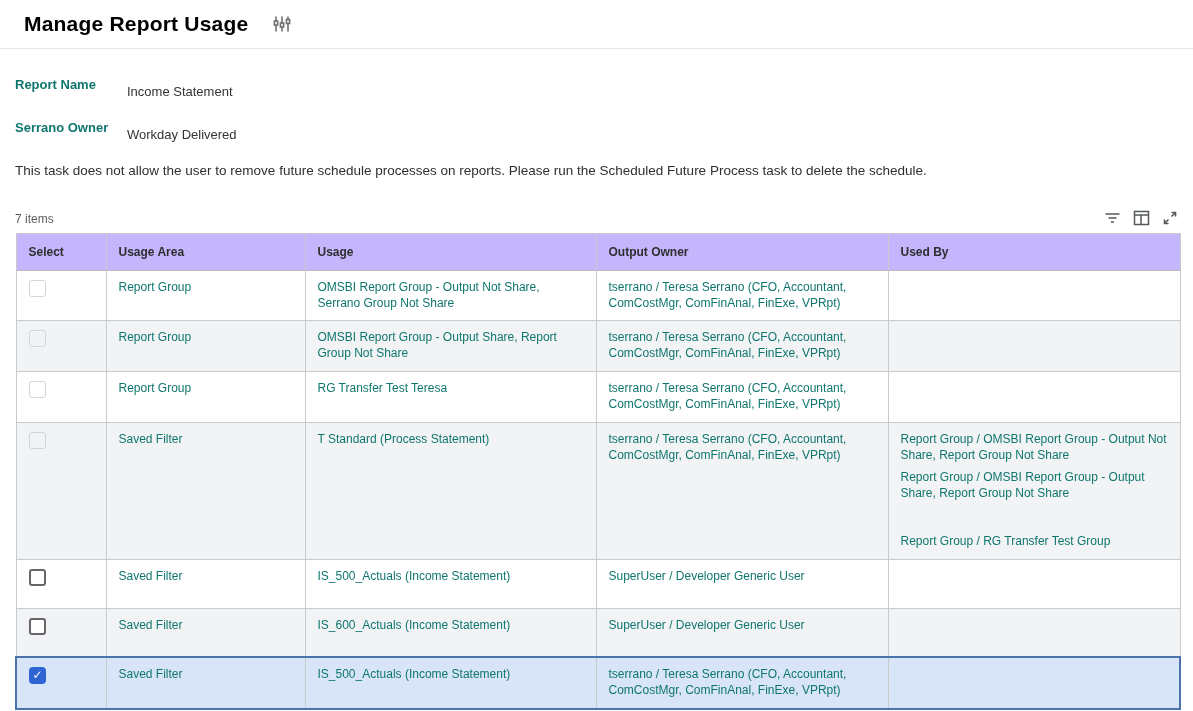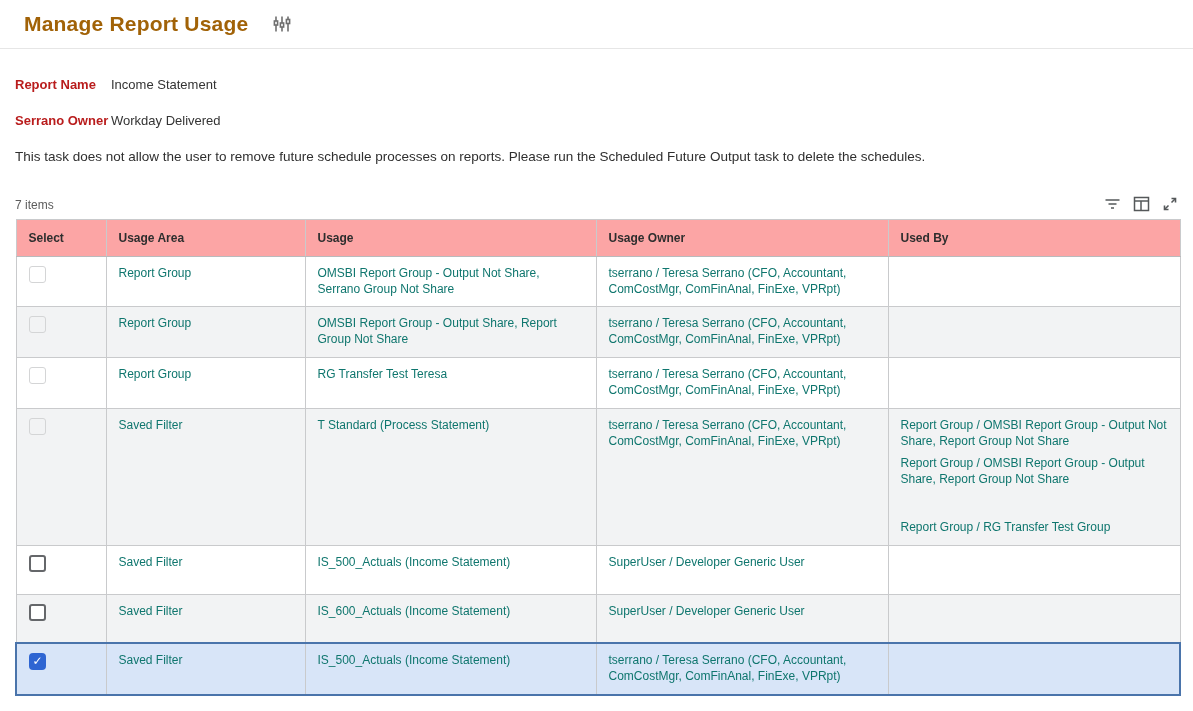--- a/index.html
+++ b/index.html
@@ -9,28 +9,28 @@
     font-family: "Liberation Sans", "DejaVu Sans", sans-serif;
     color: #333333;
   }
   .page { width: 1193px; height: 711px; position: relative; }
 
   
   .titlebar {
     height: 49px; display: flex; align-items: center;
     padding-left: 24px; border-bottom: 1px solid #e6e6e6;
   }
-  .page-title { font-size: 21px; font-weight: bold; color: #a16207; letter-spacing: .2px; }
+  .page-title { font-size: 21px; font-weight: bold; color: #000000; letter-spacing: .2px; }
   .title-icon { margin-left: 24px; display: inline-flex; cursor: pointer; }
 
   
   .meta { padding: 28px 15px 0 15px; }
   .field { display: flex; margin-bottom: 21px; font-size: 13px; }
-  .field-label { font-weight: bold; width: 96px; color: #b91c1c; }
-  .field-value { color: #333; }
+  .field-label { font-weight: bold; width: 112px; color: #0f766e; }
+  .field-value { color: #333; margin-top: 7px; }
   .notice { font-size: 13.5px; color: #2f2f2f; margin-top: 3px; }
 
   
   .grid-toolbar {
     margin: 32px 15px 7px 15px;
     display: flex; align-items: flex-end; justify-content: space-between; gap: 31px;
   }
   .item-count { font-size: 12px; color: #5c5c5c; }
   .toolbar-icons { display: flex; gap: 12px; align-items: center; }
   .toolbar-icons .tb-icon { display: inline-flex; cursor: pointer; }
@@ -40,21 +40,21 @@
     margin-left: 15px; width: 1164px;
     border-collapse: collapse; table-layout: fixed;
     font-size: 12px;
   }
   table.grid th, table.grid td {
     border: 1px solid #c9cacc;
     vertical-align: top; text-align: left;
     padding: 9px 12px; line-height: 1.32; color: #0f766e;
   }
   table.grid thead th {
-    background: #fca5a5; font-weight: bold; color: #2e2e2e;
+    background: #c4b5fd; font-weight: bold; color: #2e2e2e;
     height: 36px; padding-top: 11px; border-bottom: 1px solid #b9babc;
   }
   table.grid tbody tr { height: 49px; }
   table.grid tbody tr:nth-child(even) { background: #f2f3f4; }
   table.grid tbody tr:nth-child(odd) { background: #ffffff; }
 
   tr.selected td { background: #d8e5f8 !important; }
   tr.selected td { border-top: 2px solid #4a74ab; border-bottom: 2px solid #4a74ab; }
   tr.selected td:first-child { border-left: 2px solid #4a74ab; }
   tr.selected td:last-child { border-right: 2px solid #4a74ab; }
@@ -124,21 +124,21 @@
 
   <div class="meta">
     <div class="field">
       <span class="field-label">Report Name</span>
       <span class="field-value">Income Statement</span>
     </div>
     <div class="field">
       <span class="field-label">Serrano Owner</span>
       <span class="field-value">Workday Delivered</span>
     </div>
-    <p class="notice">This task does not allow the user to remove future schedule processes on reports. Please run the Scheduled Future Output task to delete the schedules.</p>
+    <p class="notice">This task does not allow the user to remove future schedule processes on reports. Please run the Scheduled Future Process task to delete the schedule.</p>
   </div>
 
   <div class="grid-toolbar">
     <span class="item-count">7 items</span>
     <div class="toolbar-icons">
       <span class="tb-icon">
         <svg width="17" height="16" viewBox="0 0 17 16" stroke="#55585a" stroke-width="1.5">
           <line x1="1.5" y1="4" x2="15.5" y2="4"></line>
             <line x1="4.5" y1="8" x2="12.5" y2="8"></line>
             <line x1="7" y1="12" x2="10" y2="12"></line>
@@ -168,21 +168,21 @@
         <col style="width:199px">
         <col style="width:291px">
         <col style="width:292px">
         <col style="width:292px">
       </colgroup>
     <thead>
       <tr>
         <th>Select</th>
         <th>Usage Area</th>
         <th>Usage</th>
-        <th>Usage Owner</th>
+        <th>Output Owner</th>
         <th>Used By</th>
       </tr>
     </thead>
     <tbody>
       <tr>
         <td><span class="cb cb-disabled"></span></td>
         <td>Report Group</td>
         <td>OMSBI Report Group - Output Not Share, Serrano Group Not Share</td>
         <td>tserrano / Teresa Serrano (CFO, Accountant, ComCostMgr, ComFinAnal, FinExe, VPRpt)</td>
         <td></td>

